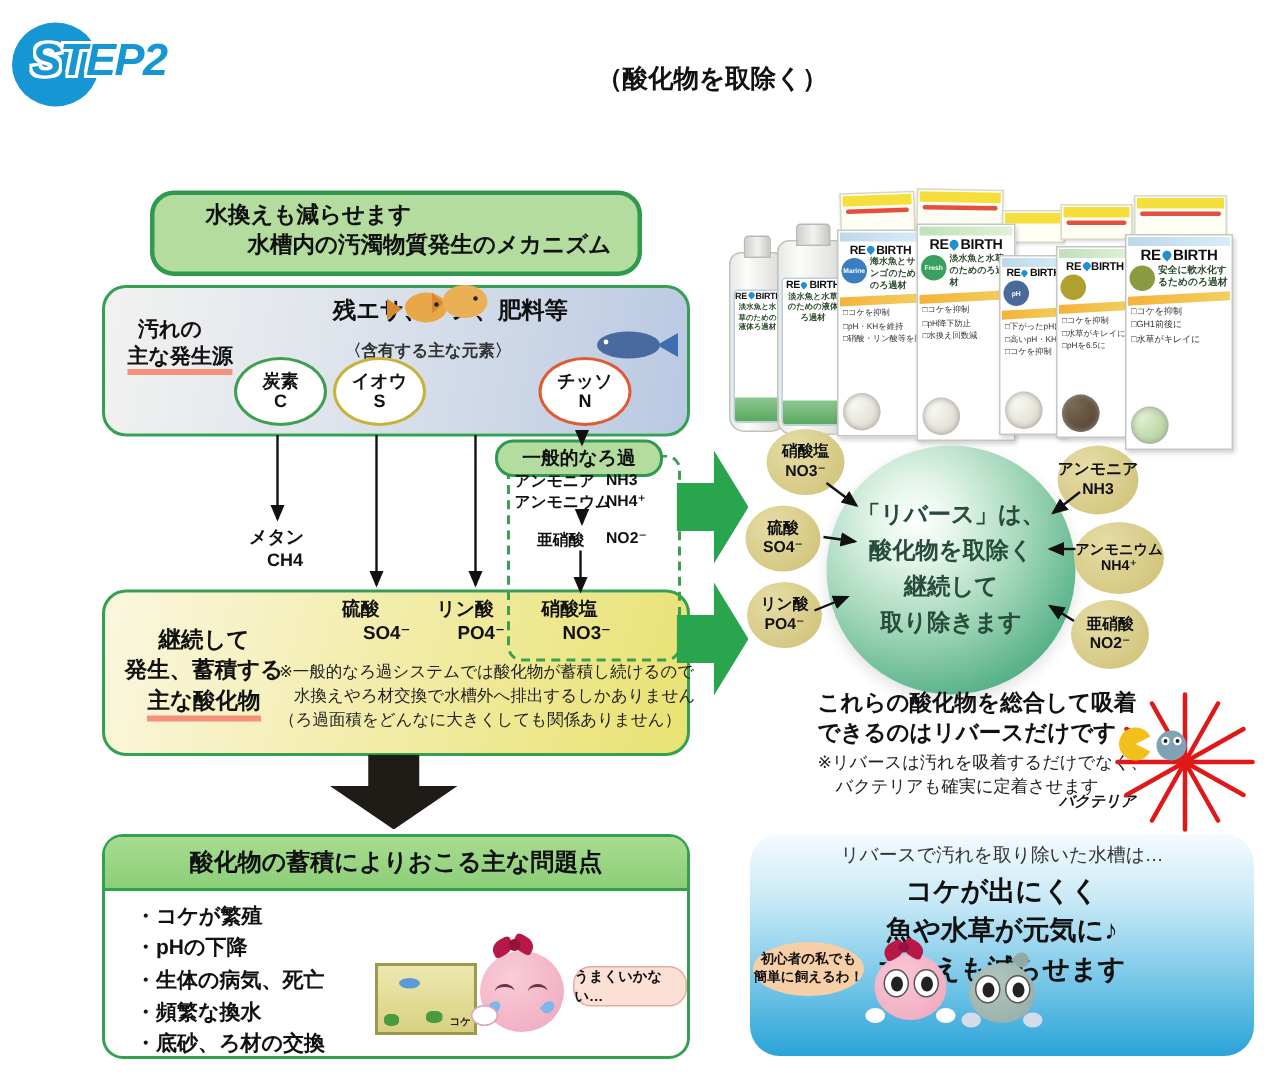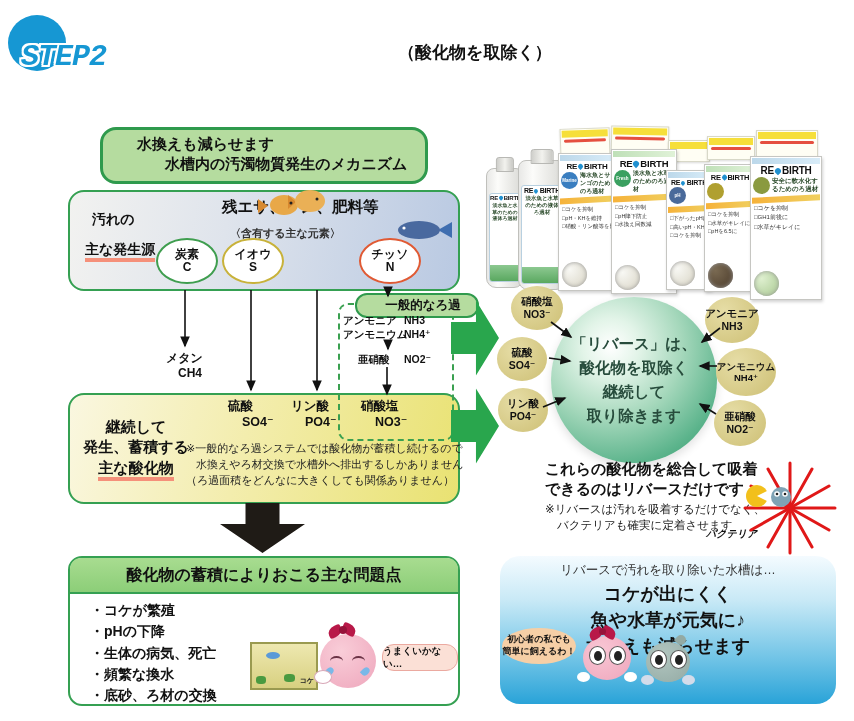--- a/index.html
+++ b/index.html
@@ -77,32 +77,32 @@
   .blabel{position:absolute;left:2px;right:2px;top:24px;bottom:5px;background:#fff;border:1px solid #b8d0e0;border-radius:3px;overflow:hidden;}
   .bband{position:absolute;bottom:0;left:0;right:0;height:16px;background:linear-gradient(#8cc890,#5aa860);}
   svg.overlay{position:absolute;left:0;top:0;pointer-events:none;z-index:40;}
 </style>
 </head>
 <body>
 
 <div id="page">
 
   <div class="abs badge-circle" style="left:8px;top:15px;"></div>
-  <div class="abs badge-text" style="left:21px;top:40px;font-family:Liberation Mono, monospace;">STEP2</div>
+  <div class="abs badge-text" style="left:21px;top:24px;">STEP2</div>
   <div class="abs b" style="left:398px;top:41px;font-size:17px;">（酸化物を取除く）</div>
 
   <div class="abs mechbox" style="left:100px;top:127px;width:322px;height:47px;">
     <div style="padding-left:34px;">水換えも減らせます</div>
     <div style="padding-left:62px;">水槽内の汚濁物質発生のメカニズム</div>
   </div>
 
   <div class="abs srcbox" style="left:68px;top:190px;width:388px;height:97px;"></div>
   <div class="abs b" style="left:222px;top:197px;font-size:15.5px;">残エサ、フン、肥料等</div>
   <div class="abs b" style="left:92px;top:211px;font-size:14px;">汚れの</div>
-  <div class="abs b" style="left:85px;top:241px;font-size:14px;">
+  <div class="abs b" style="left:85px;top:229px;font-size:14px;">
     <span class="u-red">主な発生源</span>
   </div>
   <div class="abs b" style="left:230px;top:226px;font-size:11px;color:#333;">〈含有する主な元素〉</div>
   <div class="abs el" style="left:156px;top:238px;border-color:#3f9e4f;">
     <span>炭素</span>
     <span>C</span>
   </div>
   <div class="abs el" style="left:222px;top:238px;border-color:#c8b23a;">
     <span>イオウ</span>
     <span>S</span>
@@ -131,21 +131,21 @@
     <div>リン酸</div>
     <div style="padding-left:14px;">PO4⁻</div>
   </div>
   <div class="abs smalltxt" style="left:186px;top:441px;">
     <div>※一般的なろ過システムでは酸化物が蓄積し続けるので</div>
     <div style="padding-left:10px;">水換えやろ材交換で水槽外へ排出するしかありません</div>
     <div>（ろ過面積をどんなに大きくしても関係ありません）</div>
   </div>
 
   <div class="abs dashed" style="left:338px;top:303px;width:112px;height:134px;"></div>
-  <div class="abs pill" style="left:355px;top:293px;width:108px;height:21px;padding-left:12px;">一般的なろ過</div>
+  <div class="abs pill" style="left:330px;top:293px;width:108px;height:21px;">一般的なろ過</div>
   <div class="abs" style="left:343px;top:314px;font-size:10.5px;font-weight:600;">アンモニア</div>
   <div class="abs" style="left:404px;top:314px;font-size:10.5px;font-weight:600;">NH3</div>
   <div class="abs" style="left:343px;top:328px;font-size:10.5px;font-weight:600;">アンモニウム</div>
   <div class="abs" style="left:404px;top:328px;font-size:10.5px;font-weight:600;">NH4⁺</div>
   <div class="abs" style="left:358px;top:353px;font-size:10.5px;font-weight:600;">亜硝酸</div>
   <div class="abs" style="left:404px;top:353px;font-size:10.5px;font-weight:600;">NO2⁻</div>
   <div class="abs chem" style="left:355px;top:399px;">
     <div style="padding-left:6px;">硝酸塩</div>
     <div style="padding-left:20px;">NO3⁻</div>
   </div>

